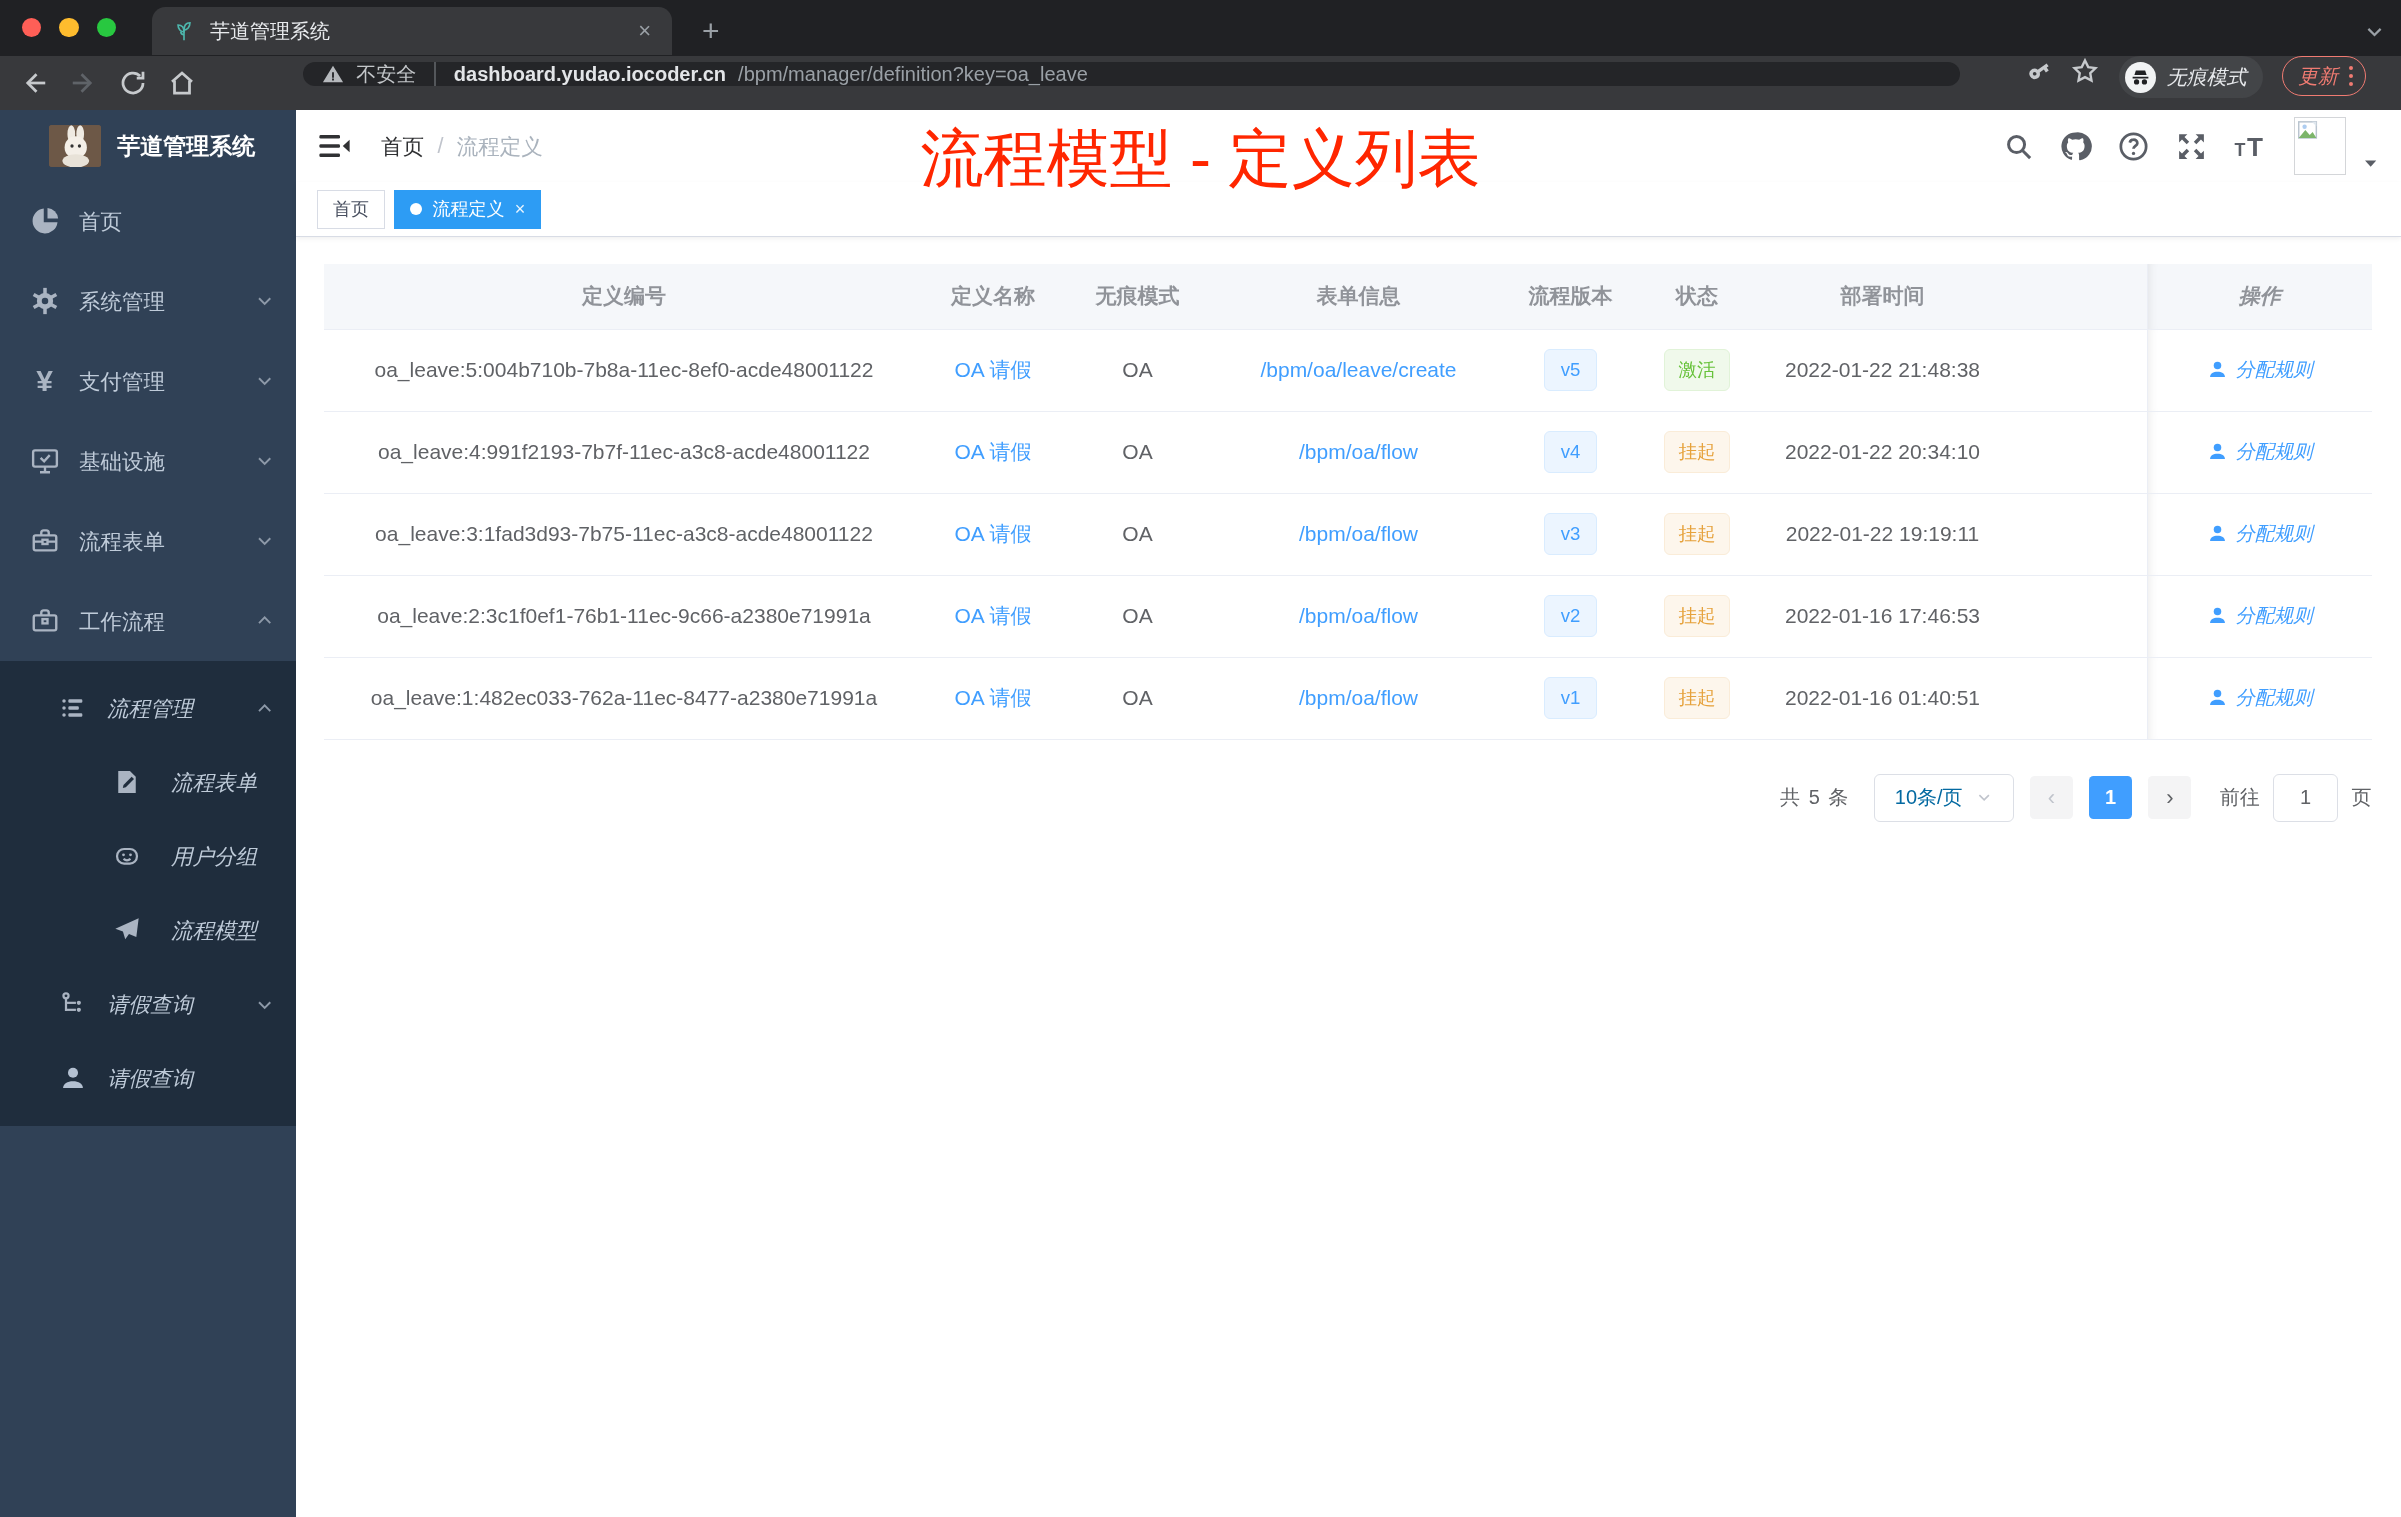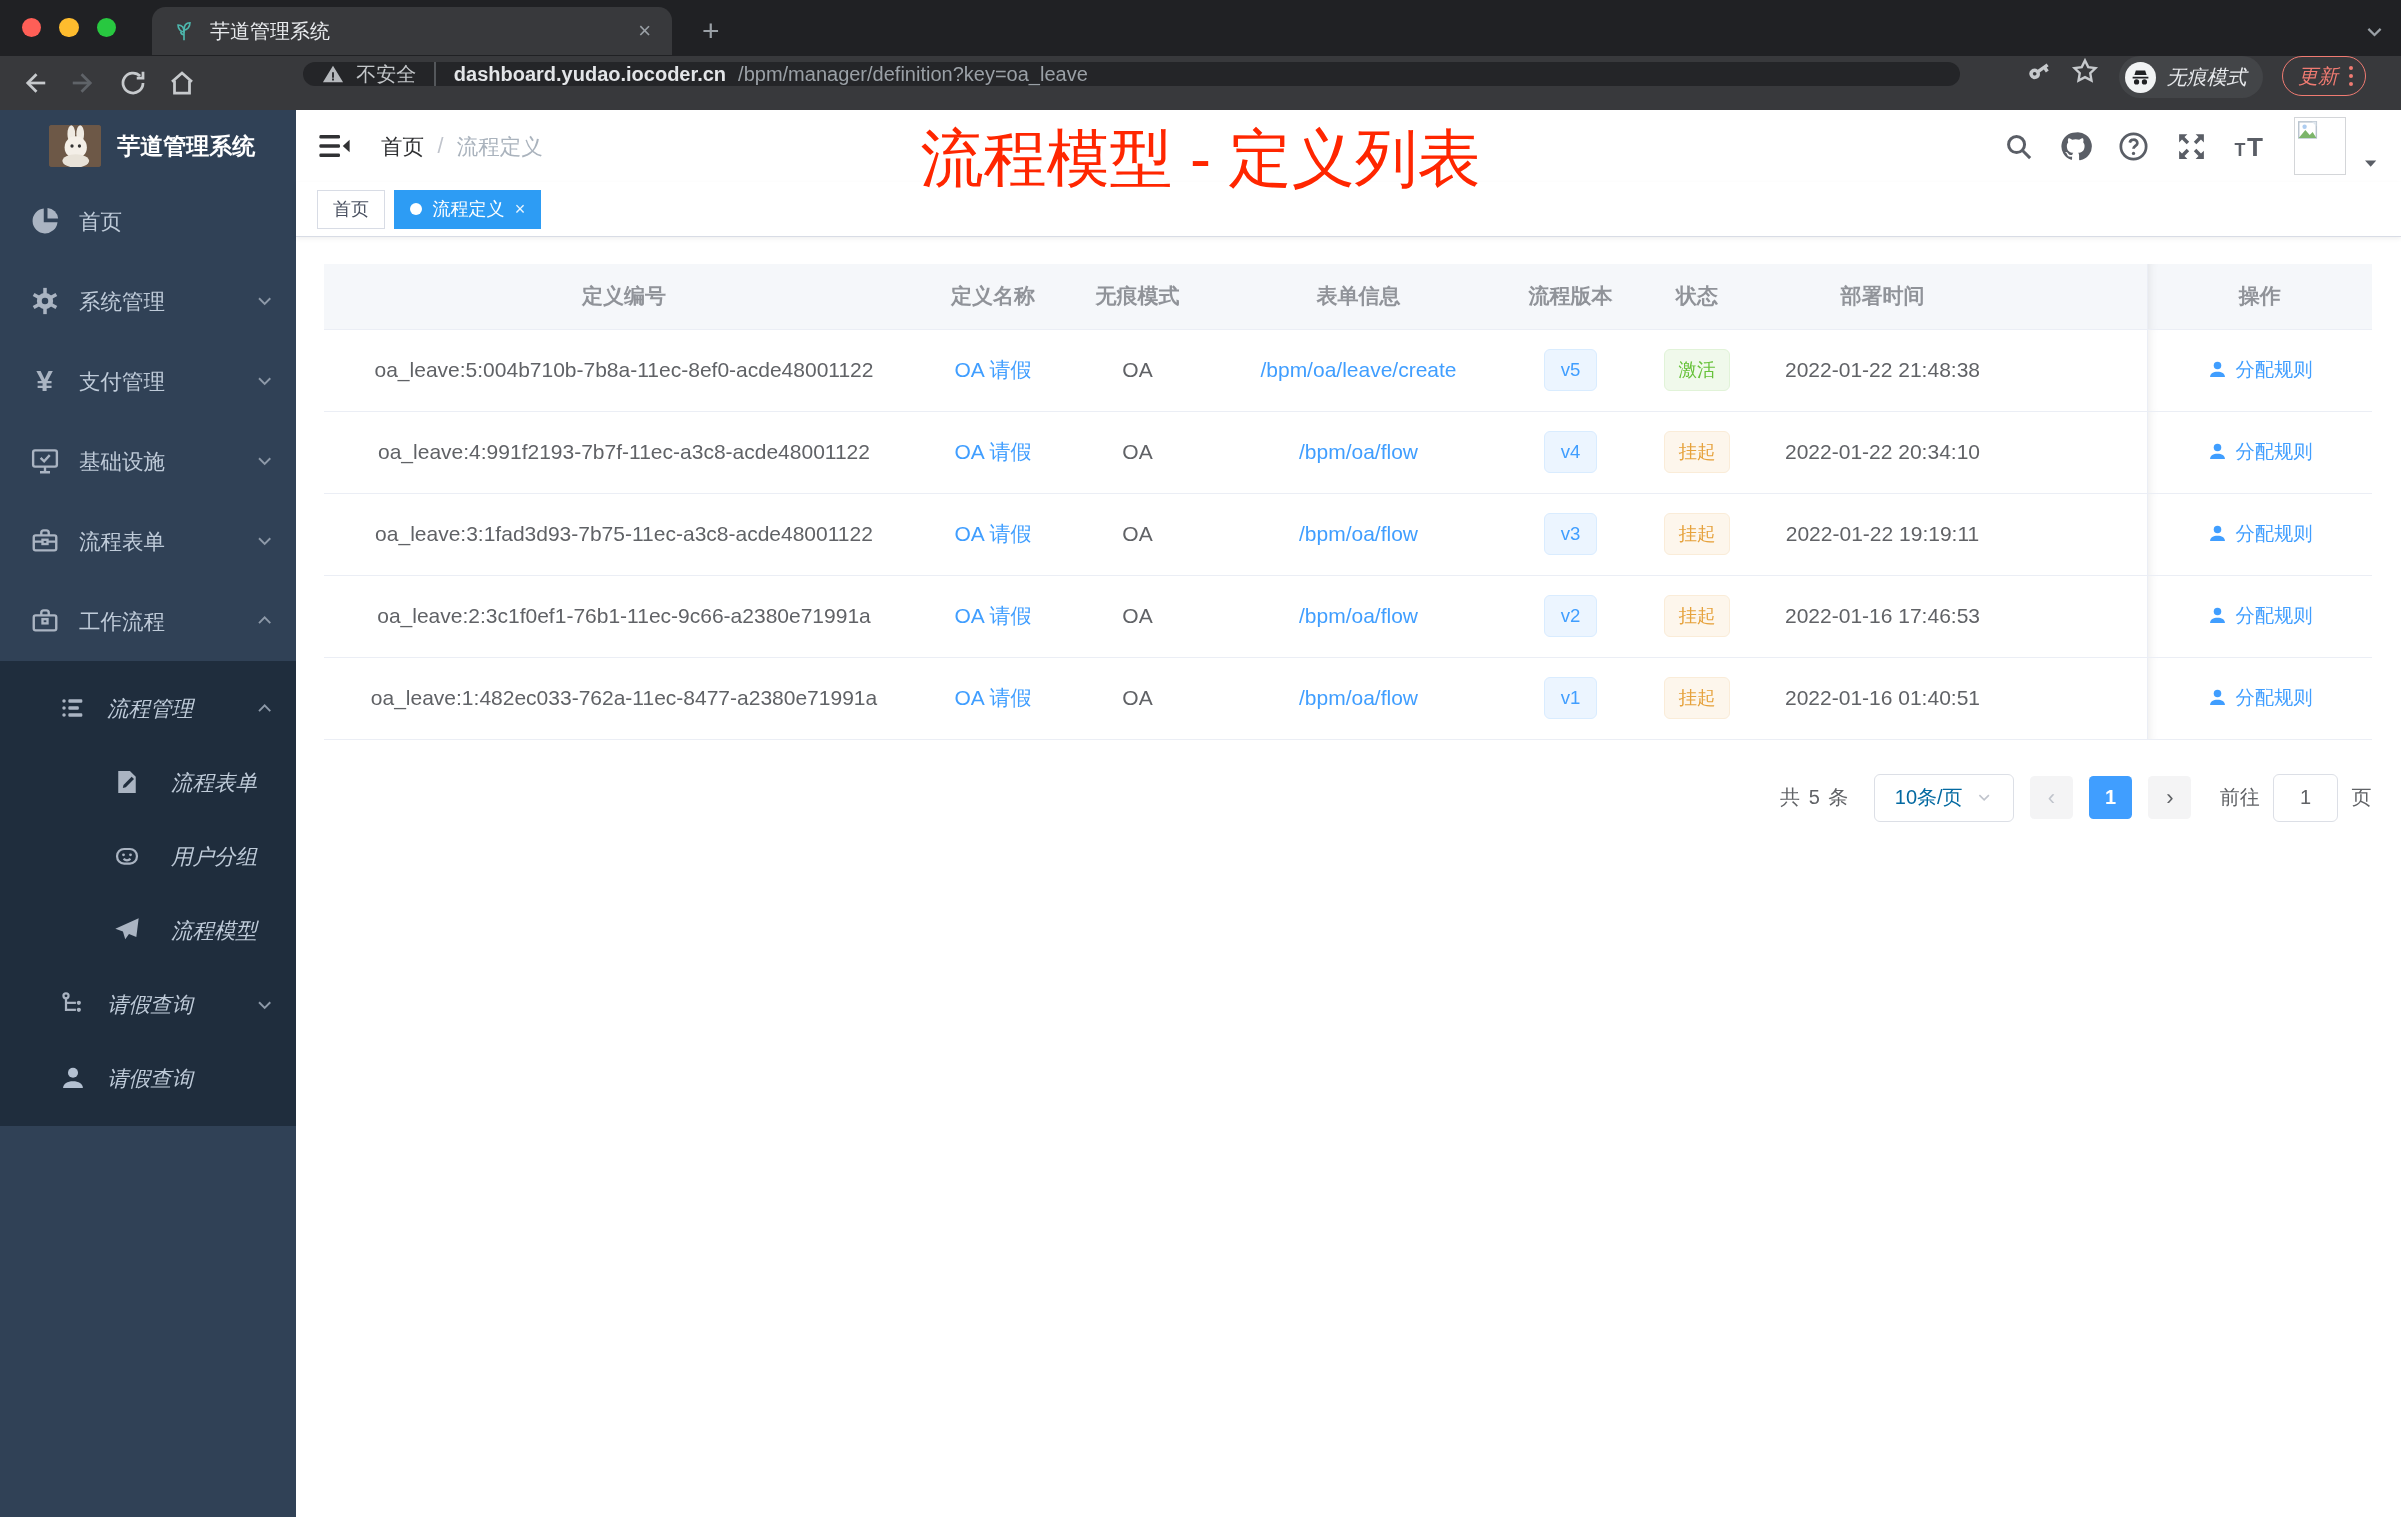--- a/index.html
+++ b/index.html
@@ -72,21 +72,21 @@
   .tagsbar{height:55px;background:#fff;border-bottom:0.7px solid #d8dce5;box-shadow:0 1.5px 4.5px rgba(0,0,0,.06);display:flex;align-items:center;padding-left:21px;gap:9px;}
   .tagitem{height:39px;display:flex;align-items:center;padding:0 15px;border:0.7px solid #d8dce5;background:#fff;color:#495060;font-size:18px;}
   .tagitem.active{background:var(--active-tag-bg);border-color:var(--active-tag-bg);color:#fff;gap:10.4px;}
   .tag-dot{width:12px;height:12px;border-radius:50%;background:#fff;}
   .tag-x{font-size:18px;opacity:.9;}
 
   .content{padding:27px 30px 0 27.5px;}
   table.def{width:2048px;border-collapse:collapse;table-layout:fixed;}
   table.def th{height:65px;background:#f5f7fa;color:#909399;font-size:21px;font-weight:bold;border-bottom:0.7px solid #ebeef5;text-align:center;}
   table.def td{height:82px;border-bottom:0.7px solid #ebeef5;font-size:21px;color:#606266;text-align:center;vertical-align:middle;}
-  .c-action,.h-action{border-left:0.7px solid #ebeef5;box-shadow:inset 10.4px 0 10.4px -10.4px rgba(0,0,0,.10);}
+  .c-action,.h-action{border-left:0.7px solid #ebeef5;box-shadow:inset 10.4px 0 10.4px -10.4px rgba(0,0,0,.10);font-style:italic;}
   a.blue{color:var(--accent);text-decoration:none;cursor:pointer;}
   .op-link{display:inline-flex;align-items:center;gap:7.4px;color:var(--accent);font-size:19.3px;cursor:pointer;}
   .eltag{display:inline-block;min-width:53px;padding:0 13.4px;height:42px;line-height:40px;border-radius:6px;font-size:18.6px;}
   .tag-ver{background:#ecf5ff;border:0.7px solid #d9ecff;color:#409eff;}
   .tag-active{background:#f0f9eb;border:0.7px solid #e1f3d8;color:#67c23a;}
   .tag-suspended{background:#fdf6ec;border:0.7px solid #faecd8;color:#e6a23c;}
 
   .pagination{width:2048px;margin-top:34px;display:flex;align-items:center;justify-content:flex-end;gap:16.3px;font-size:20px;color:#606266;}
   .pg-total{margin-right:7.4px;letter-spacing:1.5px;}
   .pg-size{width:140px;height:48px;border:0.7px solid #dcdfe6;border-radius:6px;display:flex;align-items:center;justify-content:center;gap:13.4px;color:#0369a1;background:#fff;}

